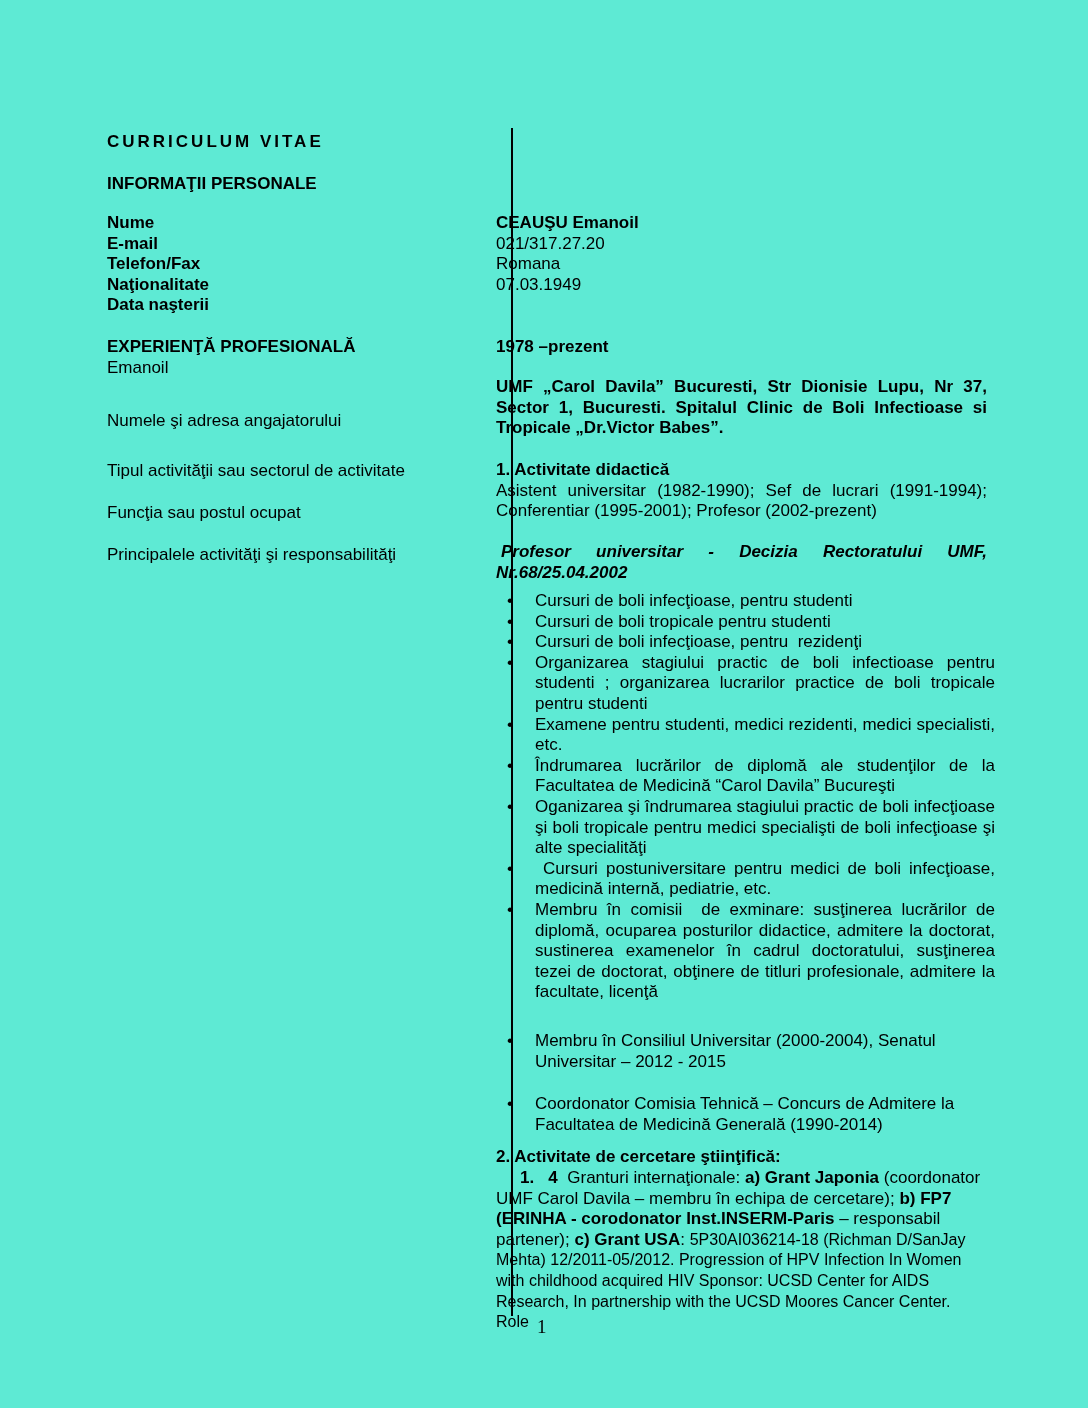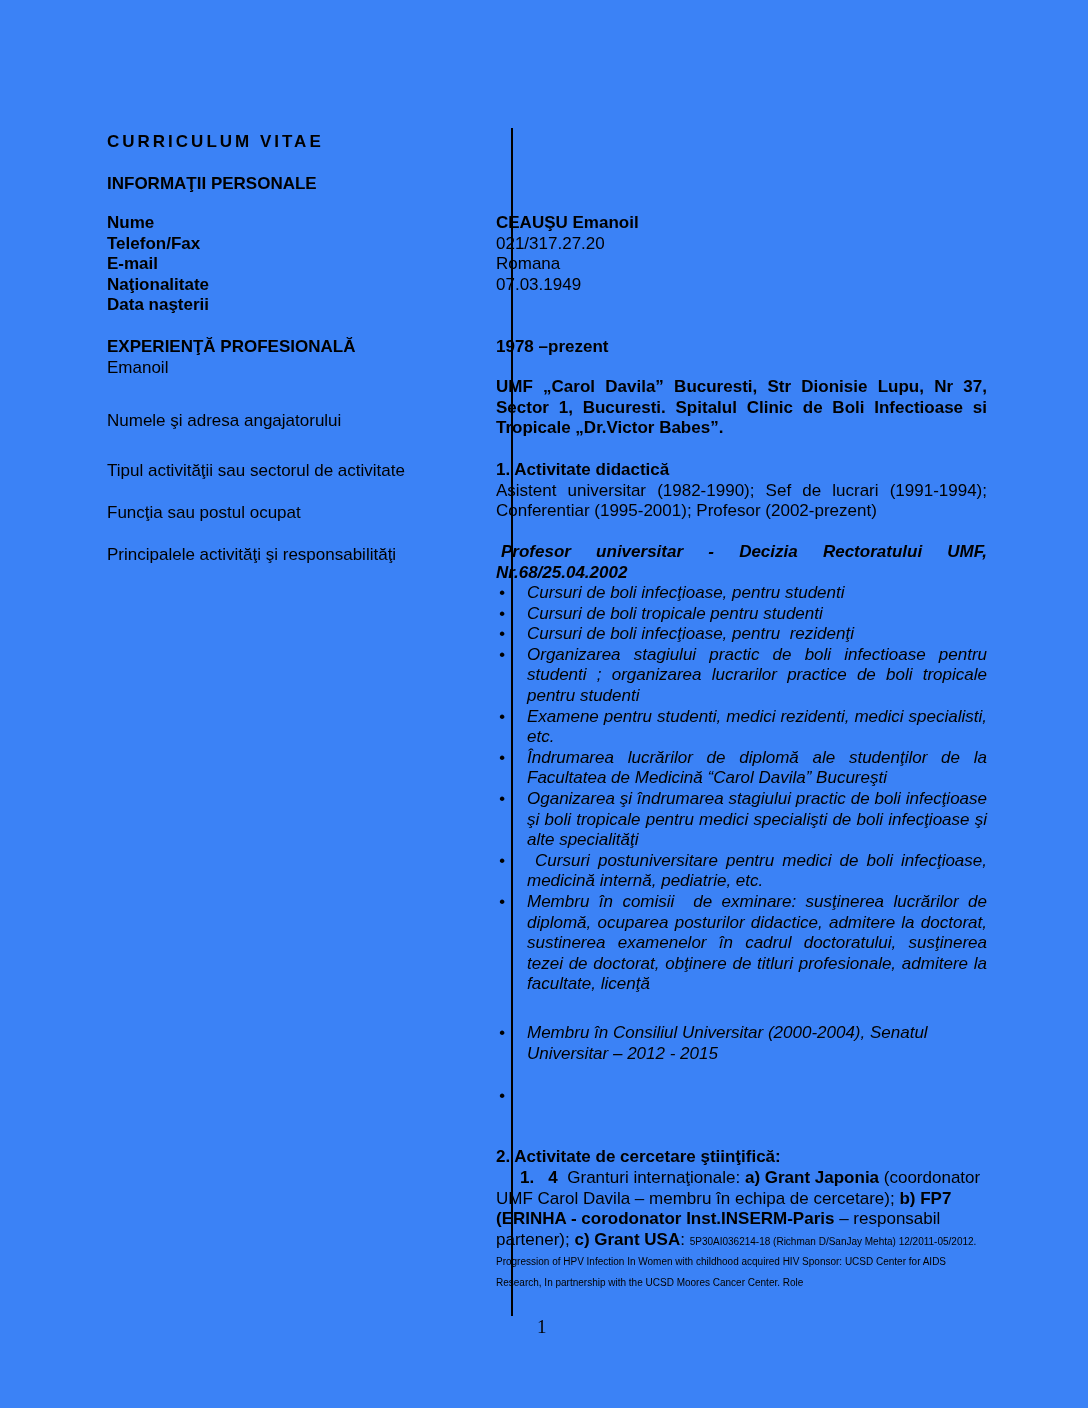--- a/index.html
+++ b/index.html
@@ -1,47 +1,47 @@
 <!DOCTYPE html>
 <html><head>
 <meta charset="utf-8">
 <style>
   html,body{margin:0;padding:0;background:#fff;}
-  .page{position:relative;width:1088px;height:1408px;background:#3b82f6;
+  .page{position:relative;width:1088px;height:1408px;background:#5eead4;
         font-family:"Liberation Sans","DejaVu Sans",sans-serif;
         font-size:17px;line-height:20.6px;color:#000;overflow:hidden;}
   .lc{position:absolute;left:107px;width:398px;}
   .rc{position:absolute;left:496px;width:491px;}
   .h{font-weight:bold;}
   .it{font-style:italic;}
   .just{text-align:justify;text-align-last:left;}
   .title{font-weight:bold;letter-spacing:3px;}
   .divider{position:absolute;left:511px;top:128px;width:2px;height:1188px;background:#000;}
-  ul.blist{list-style:none;margin:0;padding:0;font-style:italic;}
+  ul.blist{list-style:none;margin:8px;padding:0;}
   .blist li{position:relative;padding-left:31px;text-align:justify;text-align-last:left;}
   .blist.leftal li{text-align:left;}
   .blt{position:absolute;left:3px;top:0;}
   .blt::before{content:"•";}
   .grants{margin:0;text-indent:24px;}
-  .sm{font-size:10px;line-height:17px;}
+  .sm{font-size:16px;line-height:17px;}
   .pagenum{position:absolute;left:537px;top:1316px;
            font-family:"Liberation Serif","DejaVu Serif",serif;font-size:19px;line-height:22px;}
 </style>
 </head>
 <body>
 
 <div class="page">
 
   <div class="lc title" style="top:132px">CURRICULUM VITAE</div>
   <div class="lc h" style="top:174px">INFORMAŢII PERSONALE</div>
 
   <div class="lc" style="top:213px">
     <div class="h">Nume</div>
+    <div class="h">E-mail</div>
     <div class="h">Telefon/Fax</div>
-    <div class="h">E-mail</div>
     <div class="h">Naţionalitate</div>
     <div class="h">Data naşterii</div>
   </div>
 
   <div class="lc" style="top:337px">
     <div class="h">EXPERIENŢĂ PROFESIONALĂ</div>
     <div>Emanoil</div>
   </div>
 
   <div class="lc" style="top:411px">Numele şi adresa angajatorului</div>
@@ -79,21 +79,21 @@
     <li><span class="blt"></span><span>Oganizarea şi îndrumarea stagiului practic de boli infecţioase şi boli tropicale pentru medici specialişti de boli infecţioase şi alte specialităţi</span></li>
     <li><span class="blt"></span><span>&nbsp;Cursuri postuniversitare pentru medici de boli infecţioase, medicină internă, pediatrie, etc.</span></li>
     <li><span class="blt"></span><span>Membru în comisii&nbsp; de exminare: susţinerea lucrărilor de diplomă, ocuparea posturilor didactice, admitere la doctorat, sustinerea examenelor în cadrul doctoratului, susţinerea tezei de doctorat, obţinere de titluri profesionale, admitere la facultate, licenţă</span></li>
   </ul>
 
   <ul class="rc blist leftal" style="top:1023px">
     <li><span class="blt"></span><span>Membru în Consiliul Universitar (2000-2004), Senatul Universitar – 2012 - 2015</span></li>
   </ul>
 
   <ul class="rc blist leftal" style="top:1086px">
-    <li><span class="blt"></span></li>
+    <li><span class="blt"></span><span>Coordonator Comisia Tehnică – Concurs de Admitere la Facultatea de Medicină Generală (1990-2014)</span></li>
   </ul>
 
   <div class="rc h" style="top:1147px">2. Activitate de cercetare ştiinţifică:</div>
 
   <p class="rc grants" style="top:1168px"><span class="h">1.&nbsp;&nbsp; 4</span><span>&nbsp; Granturi internaţionale: </span><span class="h">a) Grant Japonia</span><span> (coordonator UMF Carol Davila – membru în echipa de cercetare); </span><span class="h">b) FP7 (ERINHA - corodonator Inst.INSERM-Paris</span><span> – responsabil partener); </span><span class="h">c) Grant USA</span><span>: </span><span class="sm">5P30AI036214-18</span><span class="sm"> (Richman D/SanJay Mehta) 12/2011-05/2012. Progression of HPV Infection In Women with childhood acquired HIV Sponsor: UCSD Center for AIDS Research, In partnership with the UCSD Moores Cancer Center. Role</span></p>
 
   <div class="pagenum">1</div>
 
 </div>
 

